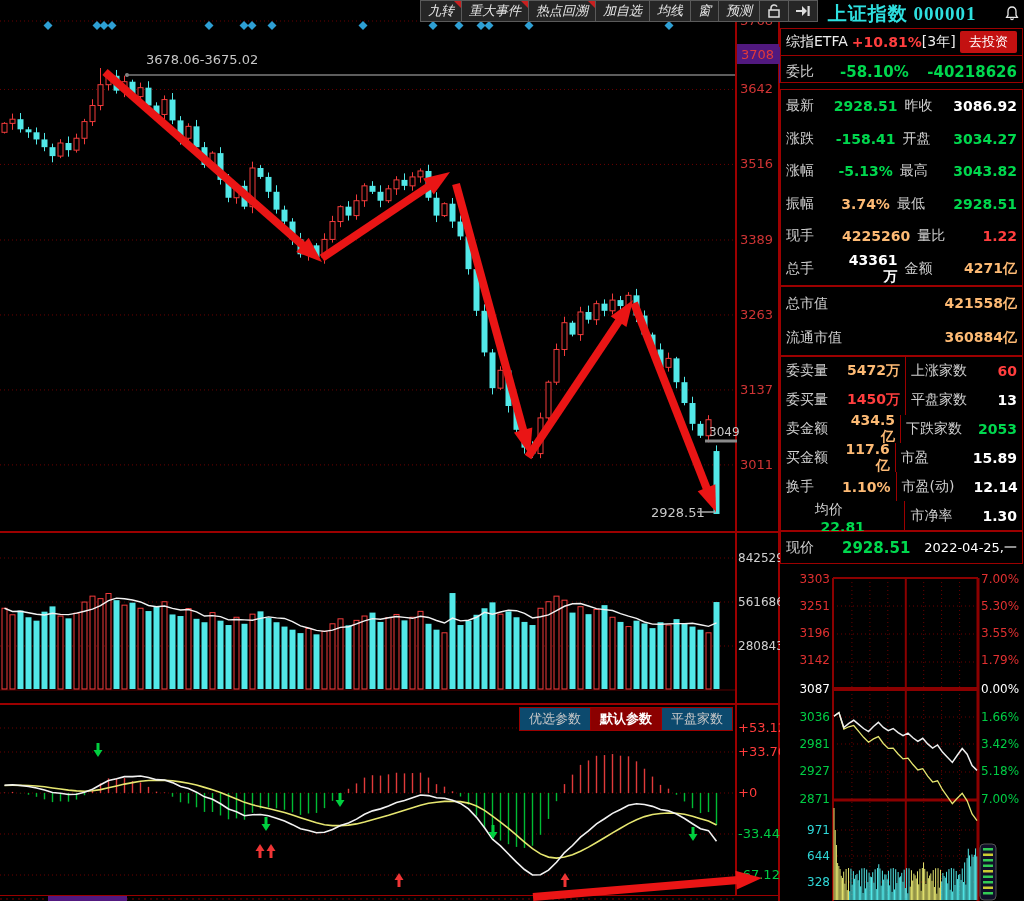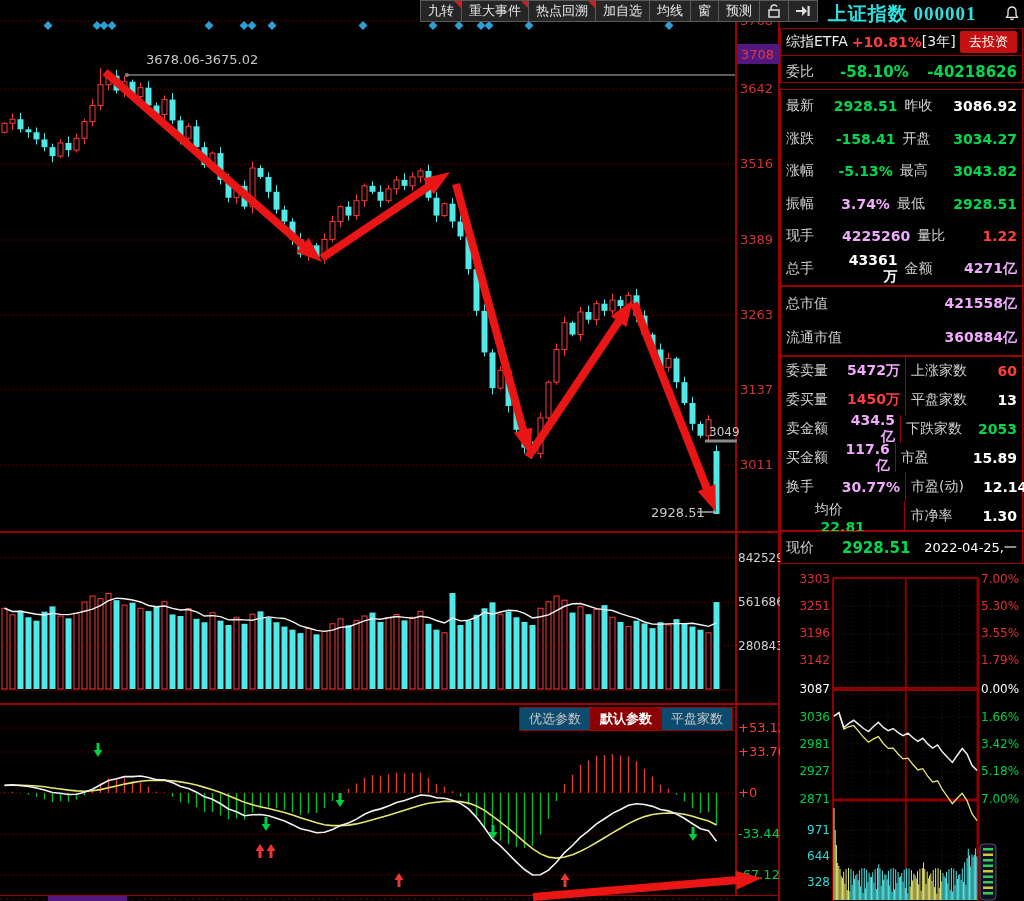--- a/index.html
+++ b/index.html
@@ -3,36 +3,36 @@
 <meta charset="utf-8">
 <style>
   html,body{margin:0;padding:0;background:#000;}
   #screen{position:relative;width:1024px;height:901px;background:#000;overflow:hidden;
           font-family:"DejaVu Sans",sans-serif;}
   svg{position:absolute;left:0;top:0;}
   svg text{font-family:"DejaVu Sans",sans-serif;}
   
   #toolbar{position:absolute;left:420px;top:0;height:22px;display:flex;z-index:5;background:#141414;}
   .tb-btn{position:relative;display:flex;align-items:center;padding:0 7px;background:#262626;
-          border:1px solid #5a5a5a;border-left:none;color:#e8e8e8;font-size:13px;white-space:nowrap;cursor:pointer;}
+          border:1px solid #5a5a5a;border-left:none;color:#e8e8e8;font-size:13px;white-space:nowrap;cursor:pointer;font-style:italic;}
   .tb-btn:first-child{border-left:1px solid #5a5a5a;}
   .tb-notch::before{content:'';position:absolute;top:0;right:0;border-left:7px solid transparent;border-top:7px solid #c82020;}
   .tb-ico{width:22px;justify-content:center;padding:0 3px;}
   
   .rline{position:absolute;background:#9c0000;z-index:1;}
   
   #panel{position:absolute;left:780px;top:0;width:244px;height:565px;z-index:4;}
   .p-title{position:absolute;left:0;top:0;width:244px;height:28px;display:flex;align-items:center;justify-content:center;font-family:Liberation Serif, serif;}
   .p-title span{color:#2ee0e0;font-size:19px;font-weight:bold;letter-spacing:1px;}
   .bell{position:absolute;right:4px;top:5px;}
   .pbox{position:absolute;left:0;width:243px;border:1px solid #9c0000;box-sizing:border-box;background:#000;}
   .prow{display:flex;align-items:center;padding:0 5px;box-sizing:border-box;}
   .plabel{color:#cfcfcf;font-size:14px;}
   .pval{font-weight:bold;font-size:14px;text-align:right;flex:1;}
-  .v-green{color:#00d84e;}.v-red{color:#ff3e3e;}.v-cyan{color:#f0abfc;}.v-white{color:#fff;}
+  .v-green{color:#00d84e;}.v-red{color:#ff3e3e;}.v-cyan{color:#fdba74;}.v-white{color:#fff;}
   .etf-row{height:27px;border-bottom:1px solid #9c0000;}
   .etf-label{color:#efefef;font-size:14px;}
   .etf-change{color:#ff3e3e;font-size:14px;font-weight:bold;margin-left:4px;}
   .etf-period{color:#efefef;font-size:14px;}
   .btn-invest{margin-left:auto;background:#c31111;color:#fff;font-size:13px;padding:2px 9px;border-radius:2px;cursor:pointer;}
   .weibi-row{height:31px;}
   .weibi-pct{color:#00d84e;font-weight:bold;font-size:15px;margin-left:26px;}
   .weibi-val{color:#00d84e;font-weight:bold;font-size:15px;margin-left:auto;}
   .halfrow{display:flex;width:100%;align-items:center;}
   .lab1{width:56px;}.lab2{width:64px;padding-left:7px;box-sizing:border-box;}
@@ -843,21 +843,21 @@
             <span class="pval v-cyan">117.6亿</span>
           </div>
           <div class="halfrow" style="flex: 1 1 0%; height: 100%; padding: 0px 5px; box-sizing: border-box;">
             <span class="plabel" style="width: 72px;">市盈</span>
             <span class="pval v-white">15.89</span>
           </div>
         </div>
         <div class="prow" style="height: 28.8333px; padding: 0px;">
           <div class="halfrow" style="width: 125px; border-right: 1px solid rgb(156, 0, 0); height: 100%; padding: 0px 5px; box-sizing: border-box;">
             <span class="plabel lab1">换手</span>
-            <span class="pval v-cyan">30.77%</span>
+            <span class="pval v-cyan">1.10%</span>
           </div>
           <div class="halfrow" style="flex: 1 1 0%; height: 100%; padding: 0px 5px; box-sizing: border-box;">
             <span class="plabel" style="width: 72px;">市盈(动)</span>
             <span class="pval v-white">12.14</span>
           </div>
         </div>
         <div class="prow" style="height: 28.8333px; padding: 0px;">
           <div class="halfrow" style="width: 125px; border-right: 1px solid rgb(156, 0, 0); height: 100%; padding: 0px 5px; box-sizing: border-box; flex-direction: column;">
             <span class="plabel lab1">均价</span>
             <span class="pval v-green">22.81</span>

